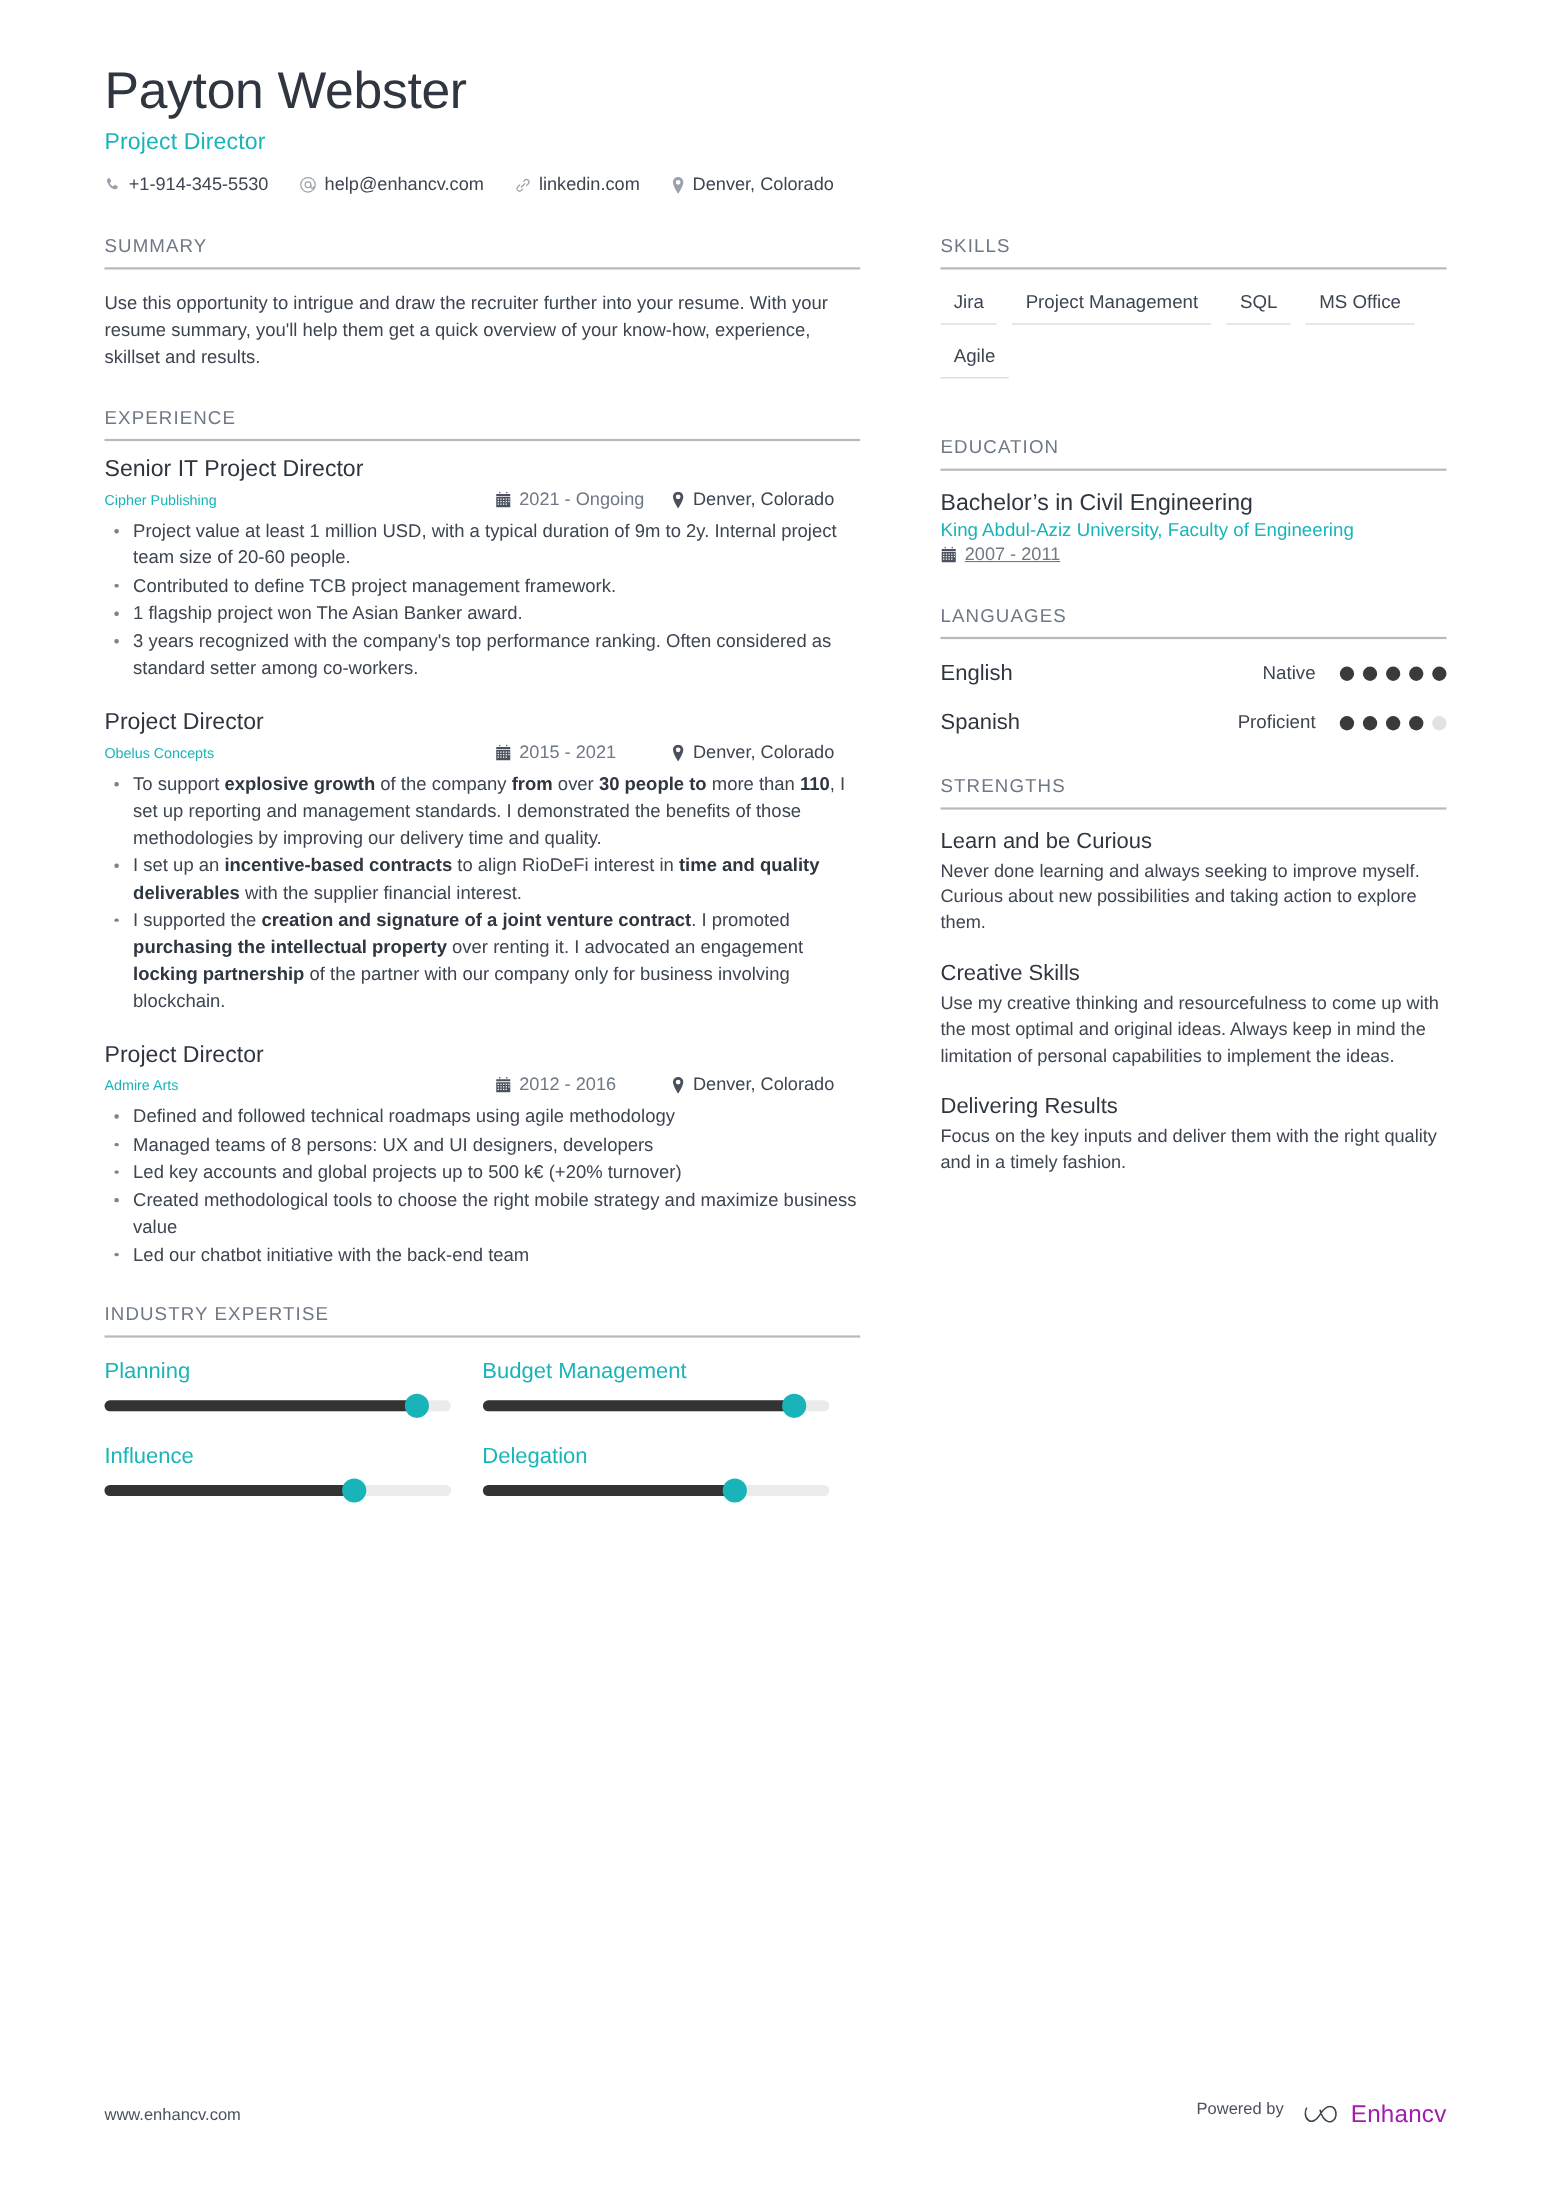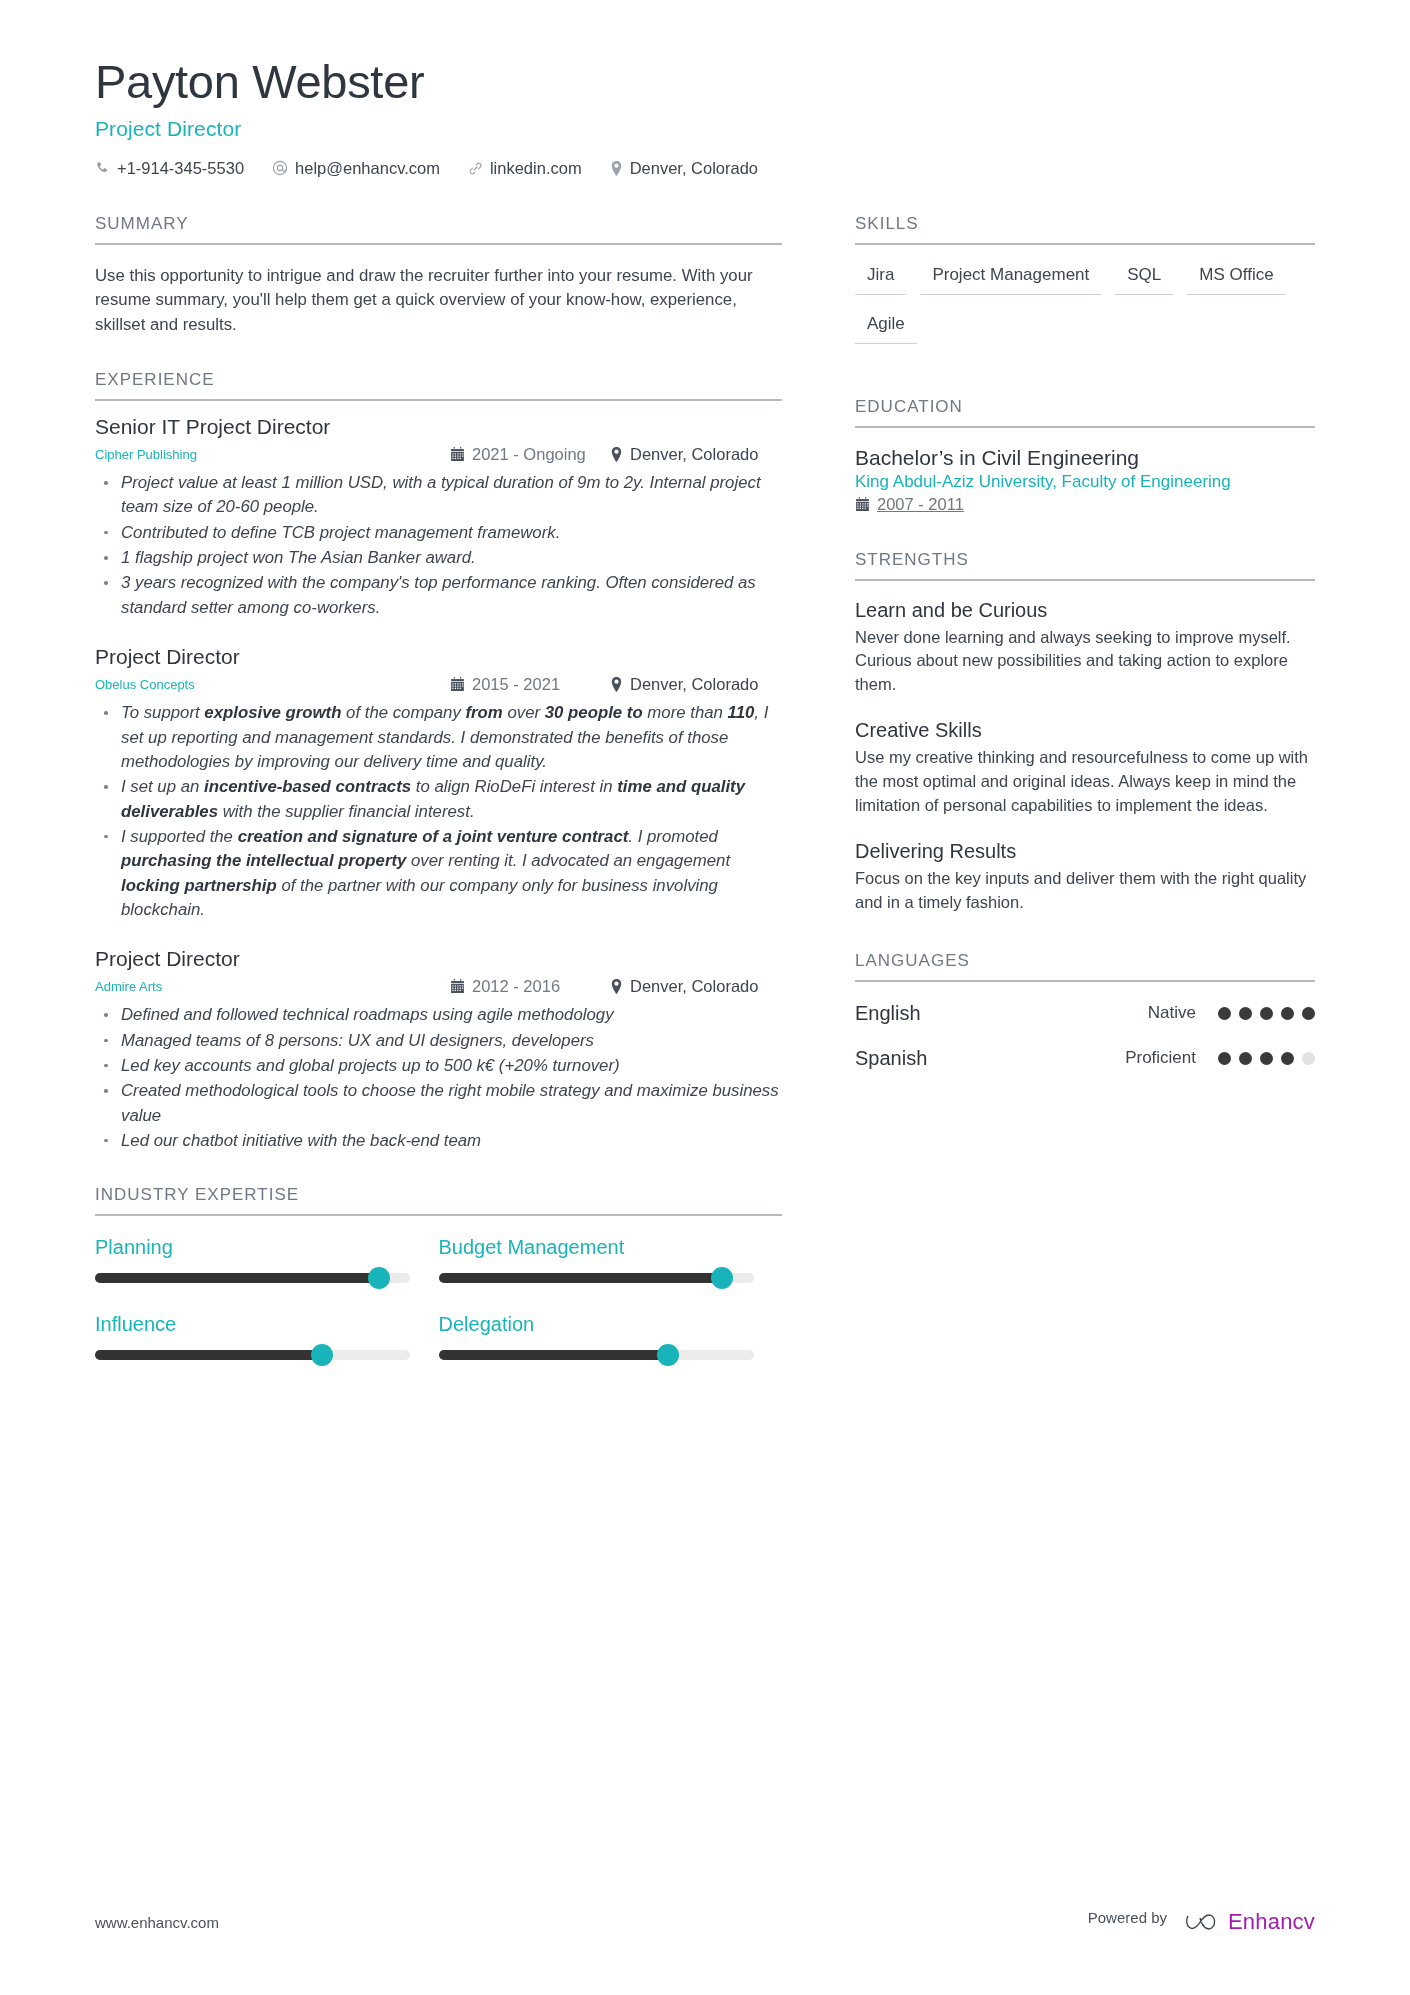--- a/index.html
+++ b/index.html
@@ -127,21 +127,21 @@
     flex: 0 0 172px;
   }
   .mini-ic {
     display: inline-flex;
     align-items: center;
     justify-content: center;
     margin-right: 7px;
     color: #4a515c;
   }
   .mini-ic svg { display: block; }
-  ul.bullets { list-style: none; margin-top: 2px; font-style: italic; }
+  ul.bullets { list-style: none; margin-top: 2px; }
   ul.bullets li {
     position: relative;
     padding-left: 26px;
     font-size: 16.8px;
     line-height: 1.45;
     color: #3d4551;
     margin-bottom: 1px;
   }
   ul.bullets li::before {
     content: "";
@@ -516,38 +516,20 @@
                     <path d="M1.2 5.1h13.6V15H1.2V5.1zm1.3 1.6v1.2h1.3V6.7H2.5zm2.6 0v1.2h1.3V6.7H5.1zm2.6 0v1.2H9V6.7H7.7zm2.6 0v1.2h1.3V6.7h-1.3zm2.6 0v1.2h1.2V6.7h-1.2zM2.5 9.1v1.2h1.3V9.1H2.5zm2.6 0v1.2h1.3V9.1H5.1zm2.6 0v1.2H9V9.1H7.7zm2.6 0v1.2h1.3V9.1h-1.3zm2.6 0v1.2h1.2V9.1h-1.2zM2.5 11.5v1.2h1.3v-1.2H2.5zm2.6 0v1.2h1.3v-1.2H5.1zm2.6 0v1.2H9v-1.2H7.7zm2.6 0v1.2h1.3v-1.2h-1.3z"></path>
                   </svg>
                 </span>
                 <span>2007 - 2011</span>
               </div>
             </div>
           </div>
       </div>
 
       <div class="sect rs">
-        <div class="sect-h">STRENGTHS</div>
-        <div class="str-wrap" id="strengths-list">
-            <div class="str">
-              <div class="str-t">Learn and be Curious</div>
-              <div class="str-d">Never done learning and always seeking to improve myself. Curious about new possibilities and taking action to explore them.</div>
-            </div>
-            <div class="str">
-              <div class="str-t">Creative Skills</div>
-              <div class="str-d">Use my creative thinking and resourcefulness to come up with the most optimal and original ideas. Always keep in mind the limitation of personal capabilities to implement the ideas.</div>
-            </div>
-            <div class="str">
-              <div class="str-t">Delivering Results</div>
-              <div class="str-d">Focus on the key inputs and deliver them with the right quality and in a timely fashion.</div>
-            </div>
-          </div>
-      </div>
-
-      <div class="sect rs">
         <div class="sect-h">LANGUAGES</div>
         <div class="lang-wrap" id="languages-list">
             <div class="lang-row">
               <div class="lang-name">English</div>
               <div class="lang-level">Native</div>
               <div class="dots">
                 <span class="dot"></span>
                 <span class="dot"></span>
                 <span class="dot"></span>
                 <span class="dot"></span>
@@ -557,20 +539,38 @@
             <div class="lang-row">
               <div class="lang-name">Spanish</div>
               <div class="lang-level">Proficient</div>
               <div class="dots">
                 <span class="dot"></span>
                 <span class="dot"></span>
                 <span class="dot"></span>
                 <span class="dot"></span>
                 <span class="dot off"></span>
               </div>
+            </div>
+          </div>
+      </div>
+
+      <div class="sect rs">
+        <div class="sect-h">STRENGTHS</div>
+        <div class="str-wrap" id="strengths-list">
+            <div class="str">
+              <div class="str-t">Learn and be Curious</div>
+              <div class="str-d">Never done learning and always seeking to improve myself. Curious about new possibilities and taking action to explore them.</div>
+            </div>
+            <div class="str">
+              <div class="str-t">Creative Skills</div>
+              <div class="str-d">Use my creative thinking and resourcefulness to come up with the most optimal and original ideas. Always keep in mind the limitation of personal capabilities to implement the ideas.</div>
+            </div>
+            <div class="str">
+              <div class="str-t">Delivering Results</div>
+              <div class="str-d">Focus on the key inputs and deliver them with the right quality and in a timely fashion.</div>
             </div>
           </div>
       </div>
 
     </div>
   </div>
 
   <div class="footer">
     <div class="fl">www.enhancv.com</div>
     <div class="fr">

